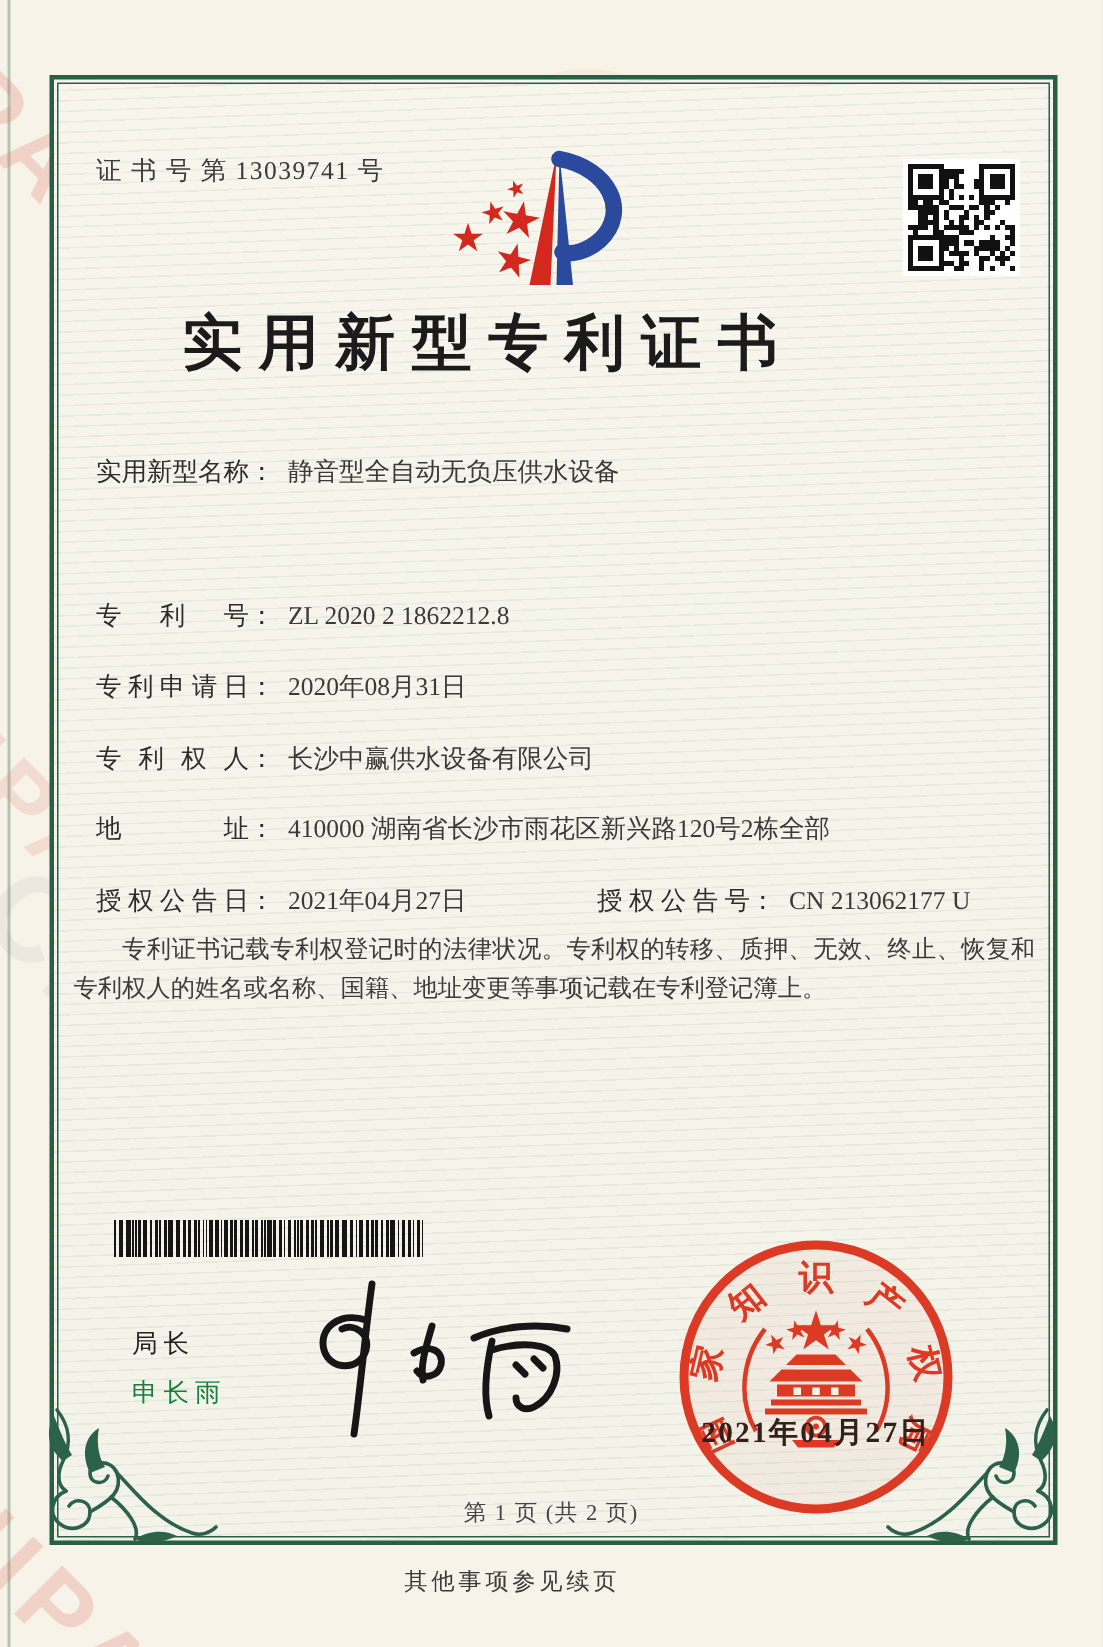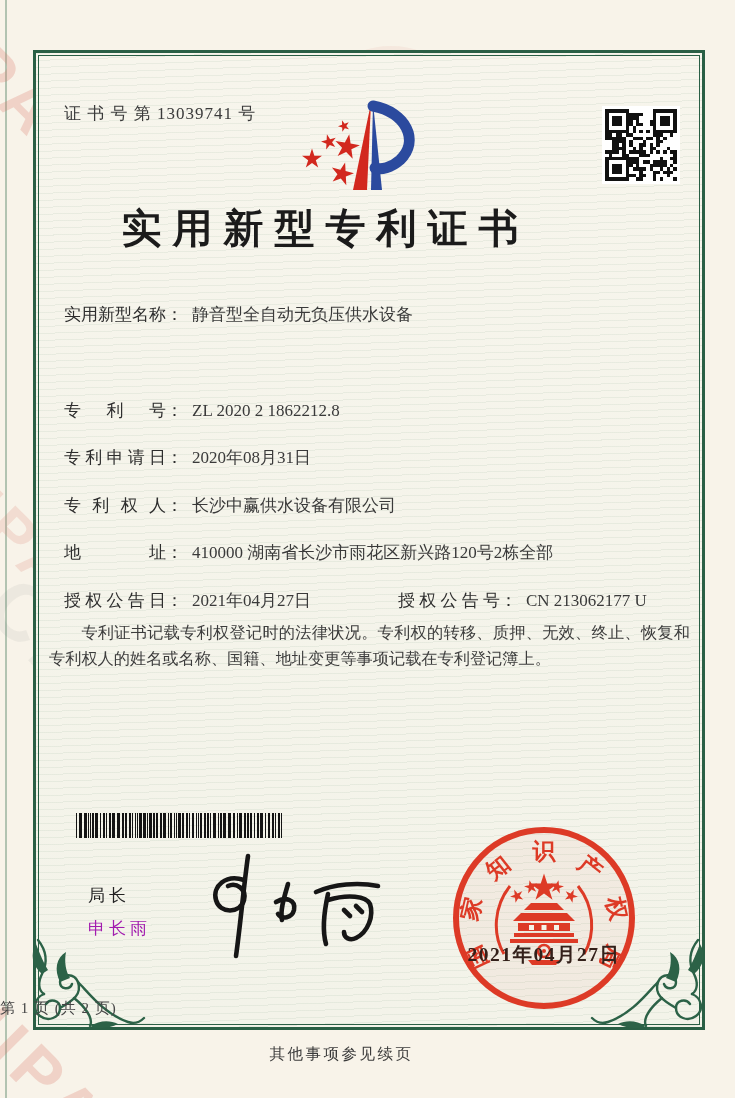--- a/index.html
+++ b/index.html
@@ -34,27 +34,27 @@
   .row .lbl{display:inline-block;width:102px;text-align:justify;text-align-last:justify;color:#2d2d2d;}
   .row .colon{color:#2d2d2d;}
   .row .val{margin-left:9px;color:#3a3a3a;}
   .pair2{position:absolute;left:322px;top:0;white-space:nowrap;margin-left:12px;}
   
   .paras{left:49px;top:621px;width:641px;font-size:16.2px;line-height:25.6px;color:#3c3c3c;text-align:justify;}
   .paras p{margin:0;text-indent:2em;}
   
   .barcode{left:76px;top:813px;}
   .sig-title{left:88px;top:884px;font-family:"Liberation Sans",sans-serif;font-size:17px;letter-spacing:4px;color:#222;}
-  .sig-name{left:88px;top:917px;font-family:"Liberation Sans",sans-serif;font-size:17px;letter-spacing:4px;color:#a21caf;text-align:center;}
+  .sig-name{left:88px;top:917px;font-family:"Liberation Sans",sans-serif;font-size:17px;letter-spacing:4px;color:#15803d;text-align:center;}
   .signature{left:192px;top:850px;}
   .seal{left:448px;top:822px;}
   .seal-char{font-size:23px;font-weight:700;fill:#dd3a26;text-anchor:middle;font-family:"Liberation Serif",serif;}
   .seal-date{left:446px;top:941px;width:196px;text-align:center;font-size:19.5px;font-weight:700;
              letter-spacing:1.5px;color:#33201a;}
-  .page-info{left:0;top:999px;width:735px;font-size:15px;color:#454545;letter-spacing:1px;}
+  .page-info{left:0;top:999px;width:735px;text-align:center;font-size:15px;color:#454545;letter-spacing:1px;}
   .footer-note{left:0;top:1044px;width:683px;text-align:center;font-size:15.5px;color:#3a3a3a;letter-spacing:2.5px;}
 </style>
 </head>
 <body>
 
 <div class="page">
 
   <svg width="0" height="0" style="position:absolute" aria-hidden="true">
     <defs>
       <polygon id="star5" points="0,-10 2.245,-3.09 9.511,-3.09 3.633,1.18 5.878,8.09 0,3.82 -5.878,8.09 -3.633,1.18 -9.511,-3.09 -2.245,-3.09"></polygon>

